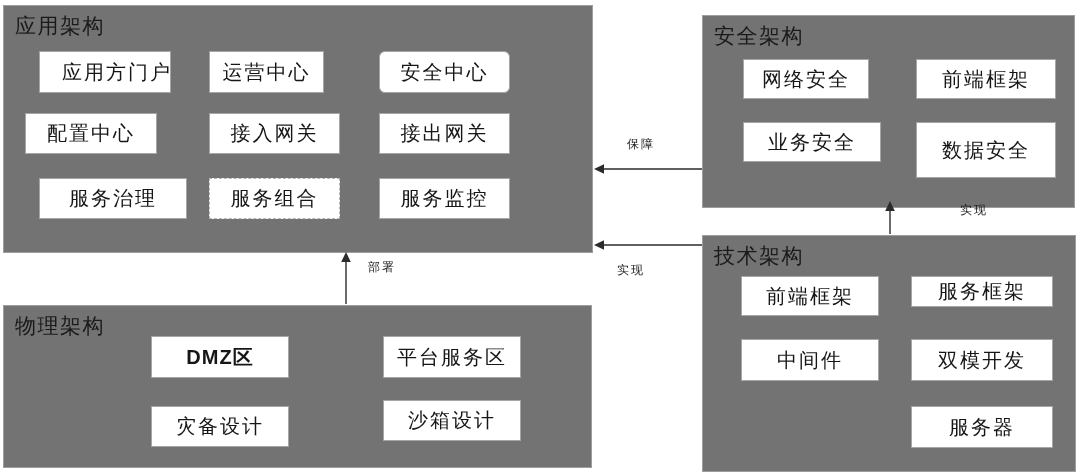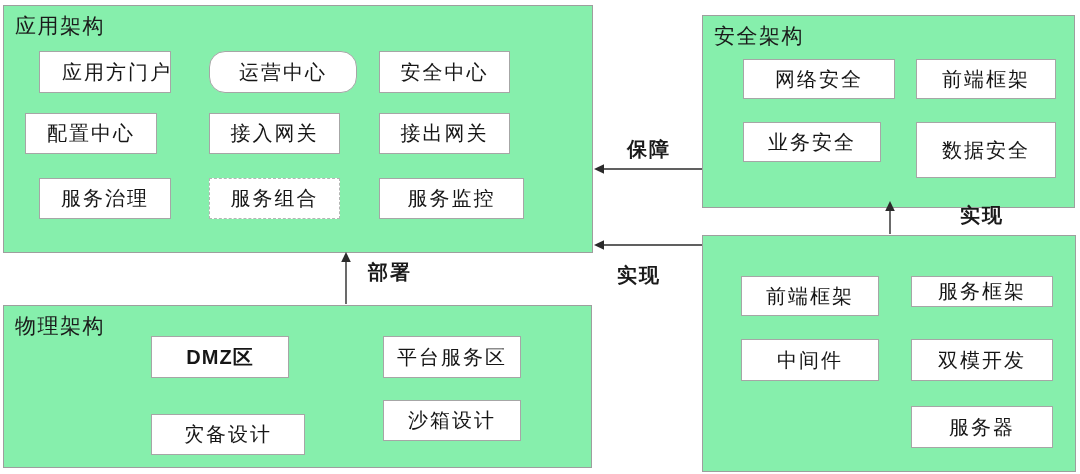--- a/index.html
+++ b/index.html
@@ -8,21 +8,21 @@
     width: 1080px;
     height: 474px;
     background: #ffffff;
     font-family: "Liberation Sans", sans-serif;
     color: #1a1a1a;
     overflow: hidden;
   }
   .group {
     position: absolute;
     border: 1.5px solid #9e9e9e;
-    background: #86efac;
+    background: #737373;
     box-sizing: border-box;
   }
   .group-title {
     position: absolute;
     left: 11px;
     top: 6px;
     font-size: 21px;
     letter-spacing: 1.5px;
     color: #1a1a1a;
     white-space: nowrap;
@@ -49,66 +49,66 @@
   }
   .arrow-layer {
     position: absolute;
     left: 0; top: 0;
     width: 1080px;
     height: 474px;
     pointer-events: none;
   }
   .arrow-label {
     position: absolute;
-    font-size: 20px;
+    font-size: 12px;
     letter-spacing: 2px;
     color: #1a1a1a;
     white-space: nowrap;
-    font-weight: bold;
   }
 </style>
 </head>
 <body>
 
 <div class="canvas">
 
   <section class="group" style="left:3px; top:5px; width:590px; height:248px;">
     <div class="group-title">应用架构</div>
     <div class="cell" style="left:35px; top:45px; width:132px; height:42px;padding-left:24px;">应用方门户</div>
-    <div class="cell" style="left:205px; top:45px; width:148px; height:42px;border-radius:16px;">运营中心</div>
-    <div class="cell" style="left:375px; top:45px; width:131px; height:42px;">安全中心</div>
+    <div class="cell" style="left:205px; top:45px; width:115px; height:42px;">运营中心</div>
+    <div class="cell" style="left:375px; top:45px; width:131px; height:42px;border-radius:6px;">安全中心</div>
     <div class="cell" style="left:21px; top:107px; width:132px; height:41px;">配置中心</div>
     <div class="cell" style="left:205px; top:107px; width:131px; height:41px;">接入网关</div>
     <div class="cell" style="left:375px; top:107px; width:131px; height:41px;">接出网关</div>
-    <div class="cell" style="left:35px; top:172px; width:132px; height:41px;">服务治理</div>
+    <div class="cell" style="left:35px; top:172px; width:148px; height:41px;">服务治理</div>
     <div class="cell dashdot" style="left:205px; top:172px; width:131px; height:41px;">服务组合</div>
-    <div class="cell" style="left:375px; top:172px; width:145px; height:41px;">服务监控</div>
+    <div class="cell" style="left:375px; top:172px; width:131px; height:41px;">服务监控</div>
   </section>
 
   <section class="group" style="left:702px; top:15px; width:373px; height:193px;">
     <div class="group-title">安全架构</div>
-    <div class="cell" style="left:40px; top:43px; width:152px; height:40px;">网络安全</div>
+    <div class="cell" style="left:40px; top:43px; width:126px; height:40px;">网络安全</div>
     <div class="cell" style="left:213px; top:43px; width:140px; height:40px;">前端框架</div>
     <div class="cell" style="left:40px; top:106px; width:138px; height:40px;">业务安全</div>
     <div class="cell" style="left:213px; top:106px; width:140px; height:56px;">数据安全</div>
   </section>
 
   <section class="group" style="left:702px; top:235px; width:374px; height:237px;">
+    <div class="group-title">技术架构</div>
     <div class="cell" style="left:38px; top:40px; width:138px; height:40px;">前端框架</div>
     <div class="cell" style="left:208px; top:40px; width:142px; height:31px;">服务框架</div>
     <div class="cell" style="left:38px; top:103px; width:138px; height:42px;">中间件</div>
     <div class="cell" style="left:208px; top:103px; width:142px; height:42px;">双模开发</div>
     <div class="cell" style="left:208px; top:170px; width:142px; height:42px;">服务器</div>
   </section>
 
   <section class="group" style="left:3px; top:305px; width:589px; height:163px;">
     <div class="group-title">物理架构</div>
     <div class="cell latin-bold" style="left:147px; top:30px; width:138px; height:42px;">DMZ区</div>
     <div class="cell" style="left:379px; top:30px; width:138px; height:42px;">平台服务区</div>
-    <div class="cell" style="left:147px; top:108px; width:154px; height:41px;">灾备设计</div>
+    <div class="cell" style="left:147px; top:100px; width:138px; height:41px;">灾备设计</div>
     <div class="cell" style="left:379px; top:94px; width:138px; height:41px;">沙箱设计</div>
   </section>
 
   <svg class="arrow-layer" width="1080" height="474" viewBox="0 0 1080 474">
 
     <g>
       <line x1="702" y1="169" x2="601" y2="169" stroke="#2b2b2b" stroke-width="1.4"></line>
       <polygon points="594,169 604,164.2 604,173.8" fill="#2b2b2b"></polygon>
     </g>
 

